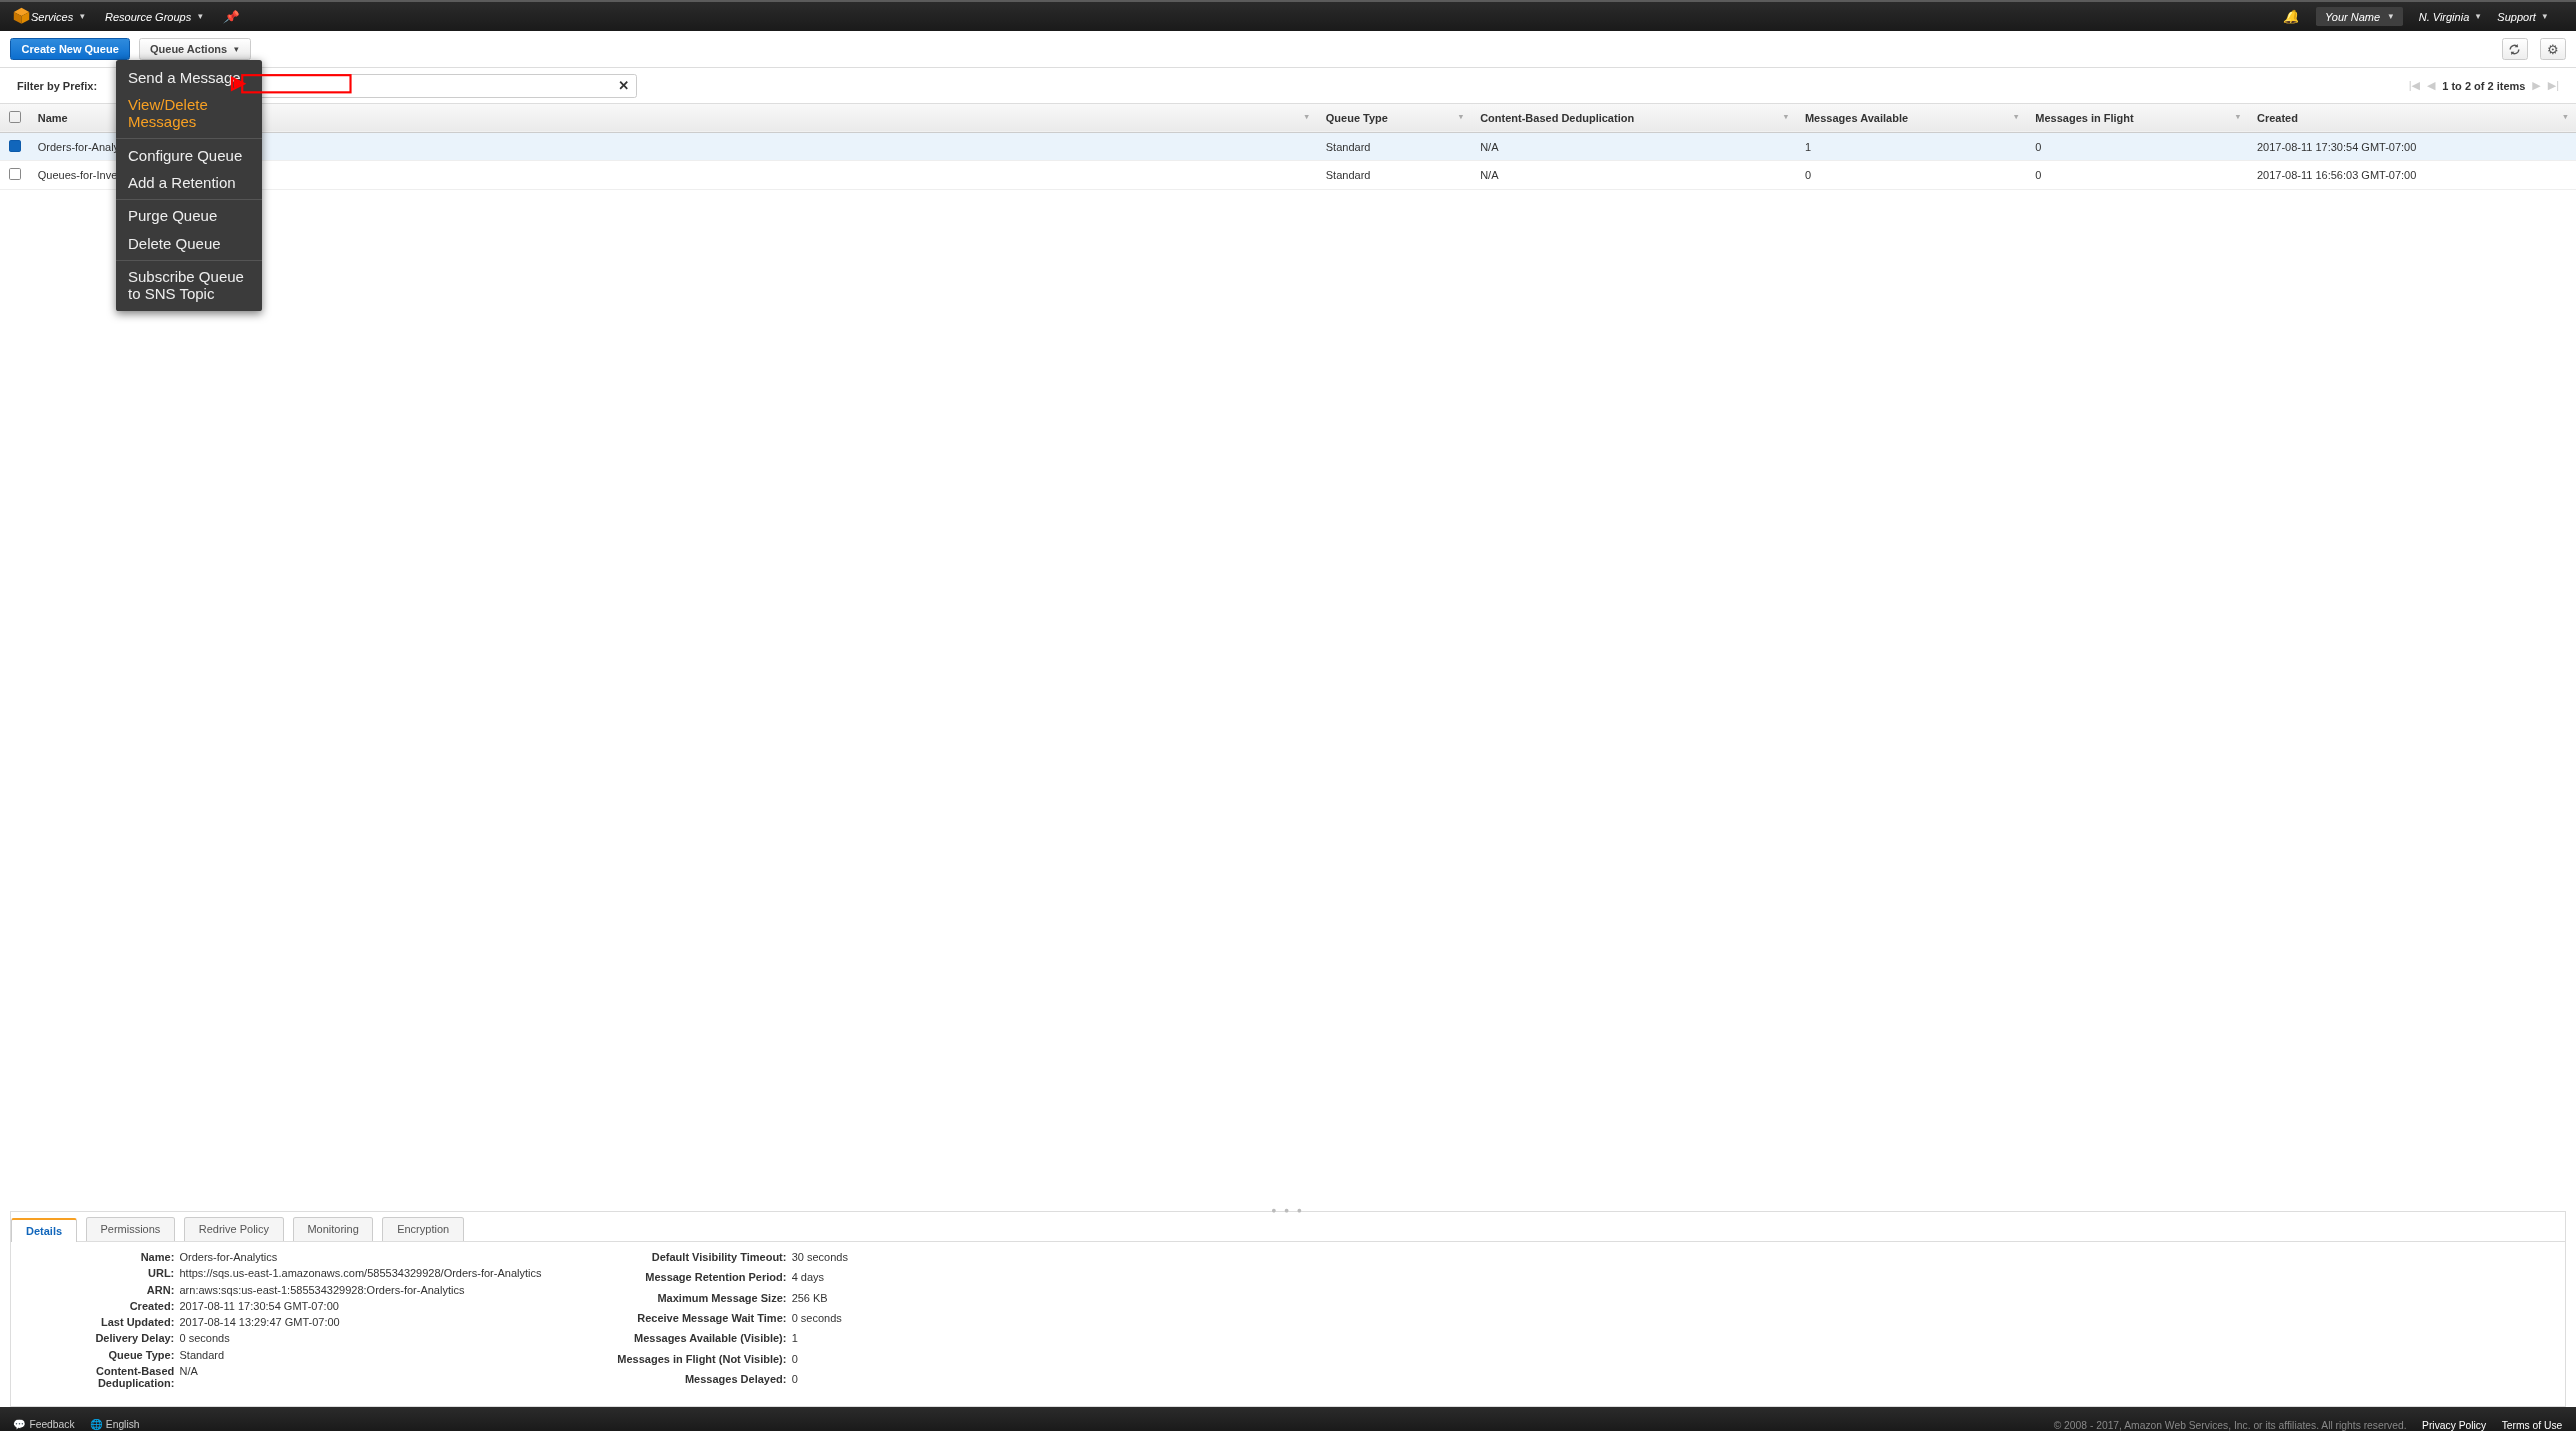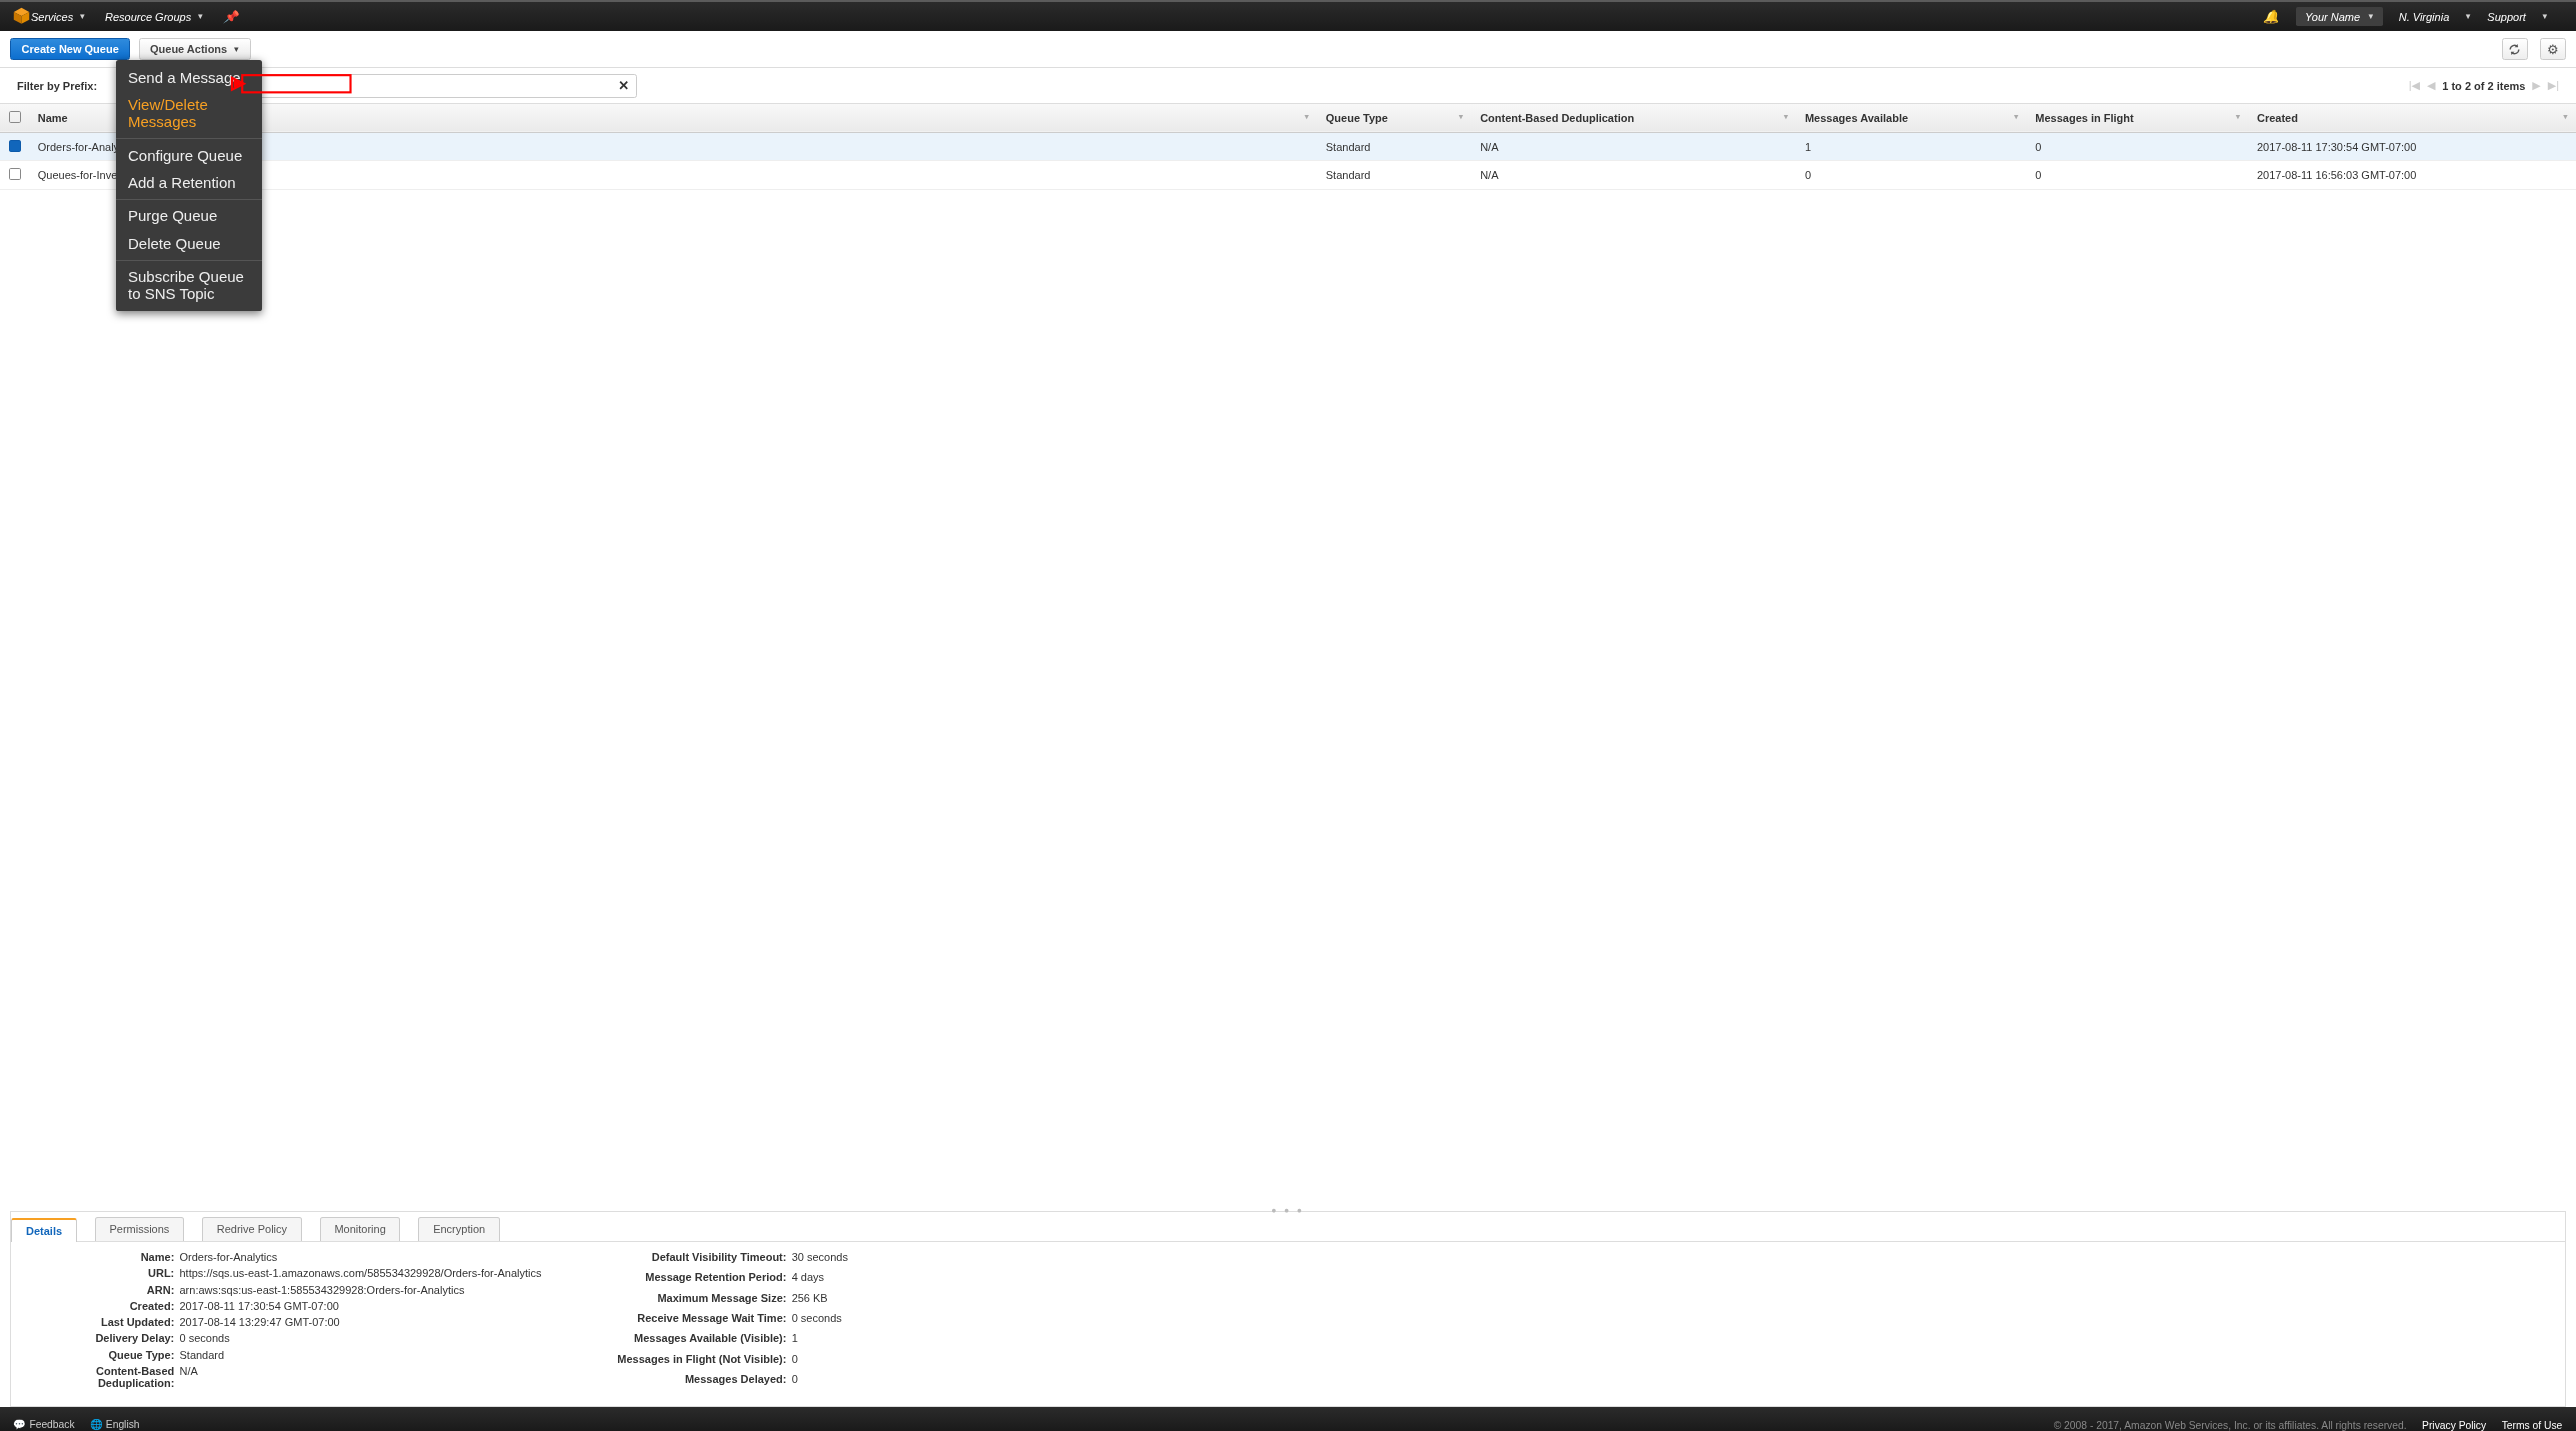--- a/index.html
+++ b/index.html
@@ -6,21 +6,21 @@
 body { font-size:11px; color:#333; background:#fff; overflow:hidden; }
 a { cursor:pointer; }
 
 .topnav { display:flex; align-items:center; height:31px; background:#232f3e; background:linear-gradient(to bottom,#2b2b2b,#1a1a1a); color:#fff; padding:0 12px; font-size:11px; border-top:2.6px solid #5b5b5b;font-style:italic; }
 .topnav .nav-item { display:flex; align-items:center; margin-right:19px; cursor:pointer; gap:5.2px; }
 .topnav .caret { font-size:7.7px; opacity:.8; }
 .topnav .pin-icon { color:#fff; font-size:12px; }
 .topnav .spacer { flex:1; }
 .bell { font-size:13px; margin-right:17px; }
 .user-badge { background:#3f3f3f; padding:3.4px 8.6px; border-radius:1.7px; margin-right:15.5px; display:flex; align-items:center; gap:6.9px; }
-.region, .support { display:flex; align-items:center; gap:15px; margin-right:15.5px; }
+.region, .support { display:flex; align-items:center; gap:5px; margin-right:15.5px; }
 
 .toolbar { display:flex; align-items:center; padding:6.9px 10.3px; border-bottom:0.9px solid #ddd; gap:8.6px; }
 .btn { display:inline-flex; align-items:center; gap:5.2px; padding:4.3px 10.3px; border-radius:2.6px; border:0.9px solid #ccc; background:linear-gradient(to bottom,#fff,#e9e9e9); cursor:pointer; font-size:11px; font-weight:bold; color:#444; }
 .btn.primary { background:linear-gradient(to bottom,#2f8bdd,#0d6fcf); border-color:#0d5aaa; color:#fff; }
 .btn .caret { font-size:7.7px; }
 .toolbar .spacer { flex:1; }
 .icon-btn { width:26px; height:22px; display:inline-flex; align-items:center; justify-content:center; border:0.9px solid #ccc; border-radius:2.6px; background:linear-gradient(to bottom,#fff,#eee); cursor:pointer; margin-left:3.4px; }
 
 .filterbar { display:flex; align-items:center; padding:5.2px 17px; gap:25px; }
 .filterbar .label { font-weight:bold; }
@@ -50,21 +50,21 @@
 .arrow-ann { position:absolute; top:70px; left:225px; z-index:60; }
 
 
 .details-wrap { position:absolute; bottom:24px; left:10.3px; right:10.3px; border:0.9px solid #ddd; background:#fff; }
 .resize-handle { position:absolute; top:-6.9px; left:0; right:0; text-align:center; color:#bbb; font-size:8.6px; letter-spacing:2.6px; }
 .details-head { display:flex; align-items:center; padding:5.2px 6.9px 0; }
 .details-head .title { font-weight:bold; font-size:11.6px; }
 .details-head .spacer { flex:1; }
 .layout-icons { display:flex; gap:2.6px; }
 .layout-icons span { width:11px; height:8.6px; border:0.9px solid #444; display:inline-block; background:linear-gradient(to bottom,#444 50%,#fff 50%); }
-.tabs { display:flex; gap:18px; padding:5.2px 0 0 0; border-bottom:0.9px solid #ddd; }
+.tabs { display:flex; gap:9px; padding:5.2px 0 0 0; border-bottom:0.9px solid #ddd; }
 .tab { padding:5.2px 13.7px; border:0.9px solid #ccc; border-bottom:none; border-radius:2.6px 2.6px 0 0; background:#f5f5f5; cursor:pointer; color:#555; font-size:11px; }
 .tab.active { background:#fff; color:#1166bb; font-weight:bold; border-top:2.6px solid #f7a023; position:relative; top:0.9px; }
 .details-body { display:flex; padding:8.6px 17px 17px; gap:48px; }
 .kv { display:grid; grid-template-columns:146px auto; row-gap:4.3px; column-gap:5.2px; align-items:baseline; }
 .kv .k { text-align:right; font-weight:bold; }
 .kv .v { color:#333; }
 .kv.right { grid-template-columns:197px auto; }
 
 
 .footer { position:absolute; bottom:0; left:0; right:0; height:24px; background:linear-gradient(to bottom,#2b2b2b,#1a1a1a); color:#ccc; display:flex; align-items:flex-end; padding:0 13.7px; font-size:10.3px; gap:15.5px; }

